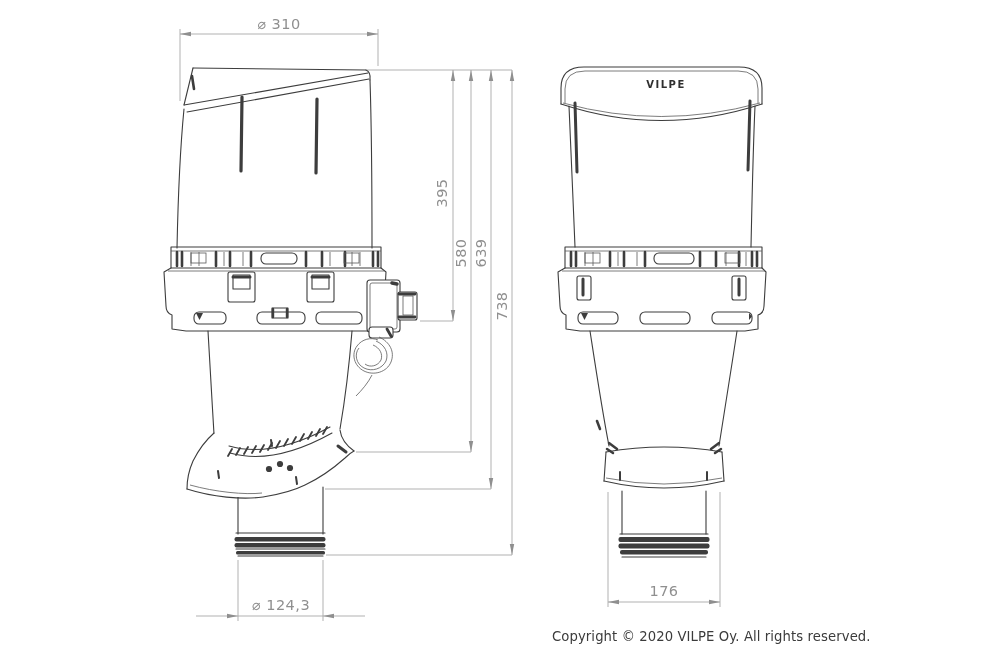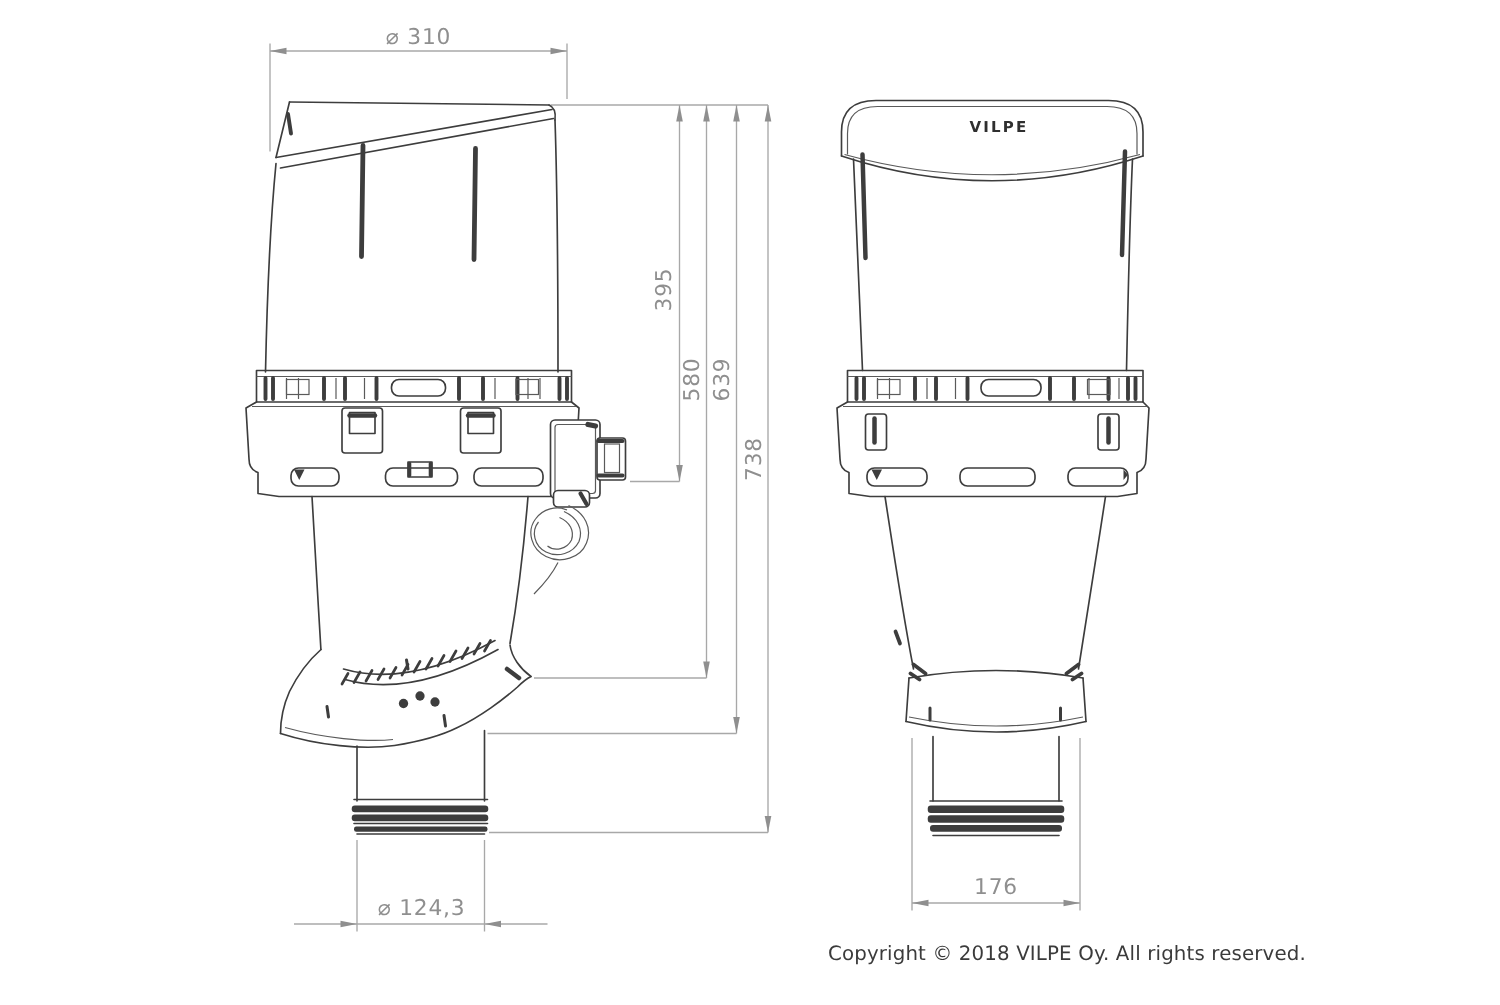--- a/index.html
+++ b/index.html
@@ -237,14 +237,14 @@
       <path class="part" d="M 622,491 L 622,534 M 706,491 L 706,534"></path>
       <path class="part" d="M 620,534 L 708,534"></path>
       <rect class="fill-dark" x="618.5" y="537" width="91" height="5" rx="2"></rect>
       <rect class="fill-dark" x="618.5" y="543.5" width="91" height="5" rx="2"></rect>
       <rect class="fill-dark" x="620" y="550" width="88" height="4.5" rx="2"></rect>
       <path class="part" d="M 622,557 L 706,557"></path>
     </g>
   </g>
 </svg>
 
-<div id="copyright">Copyright © 2018 VILPE Oy. All rights reserved.</div>
+<div id="copyright">Copyright © 2020 VILPE Oy. All rights reserved.</div>
 </div>
 
 </body></html>

